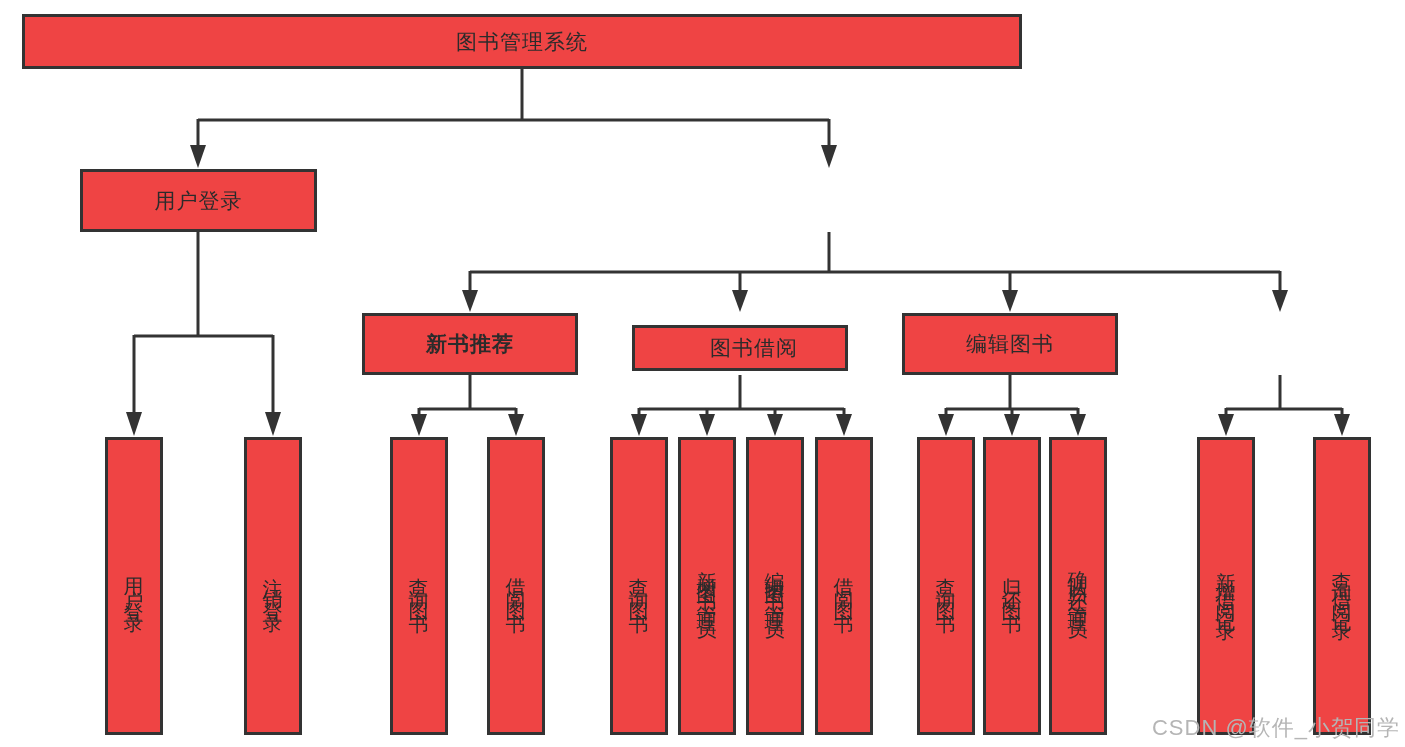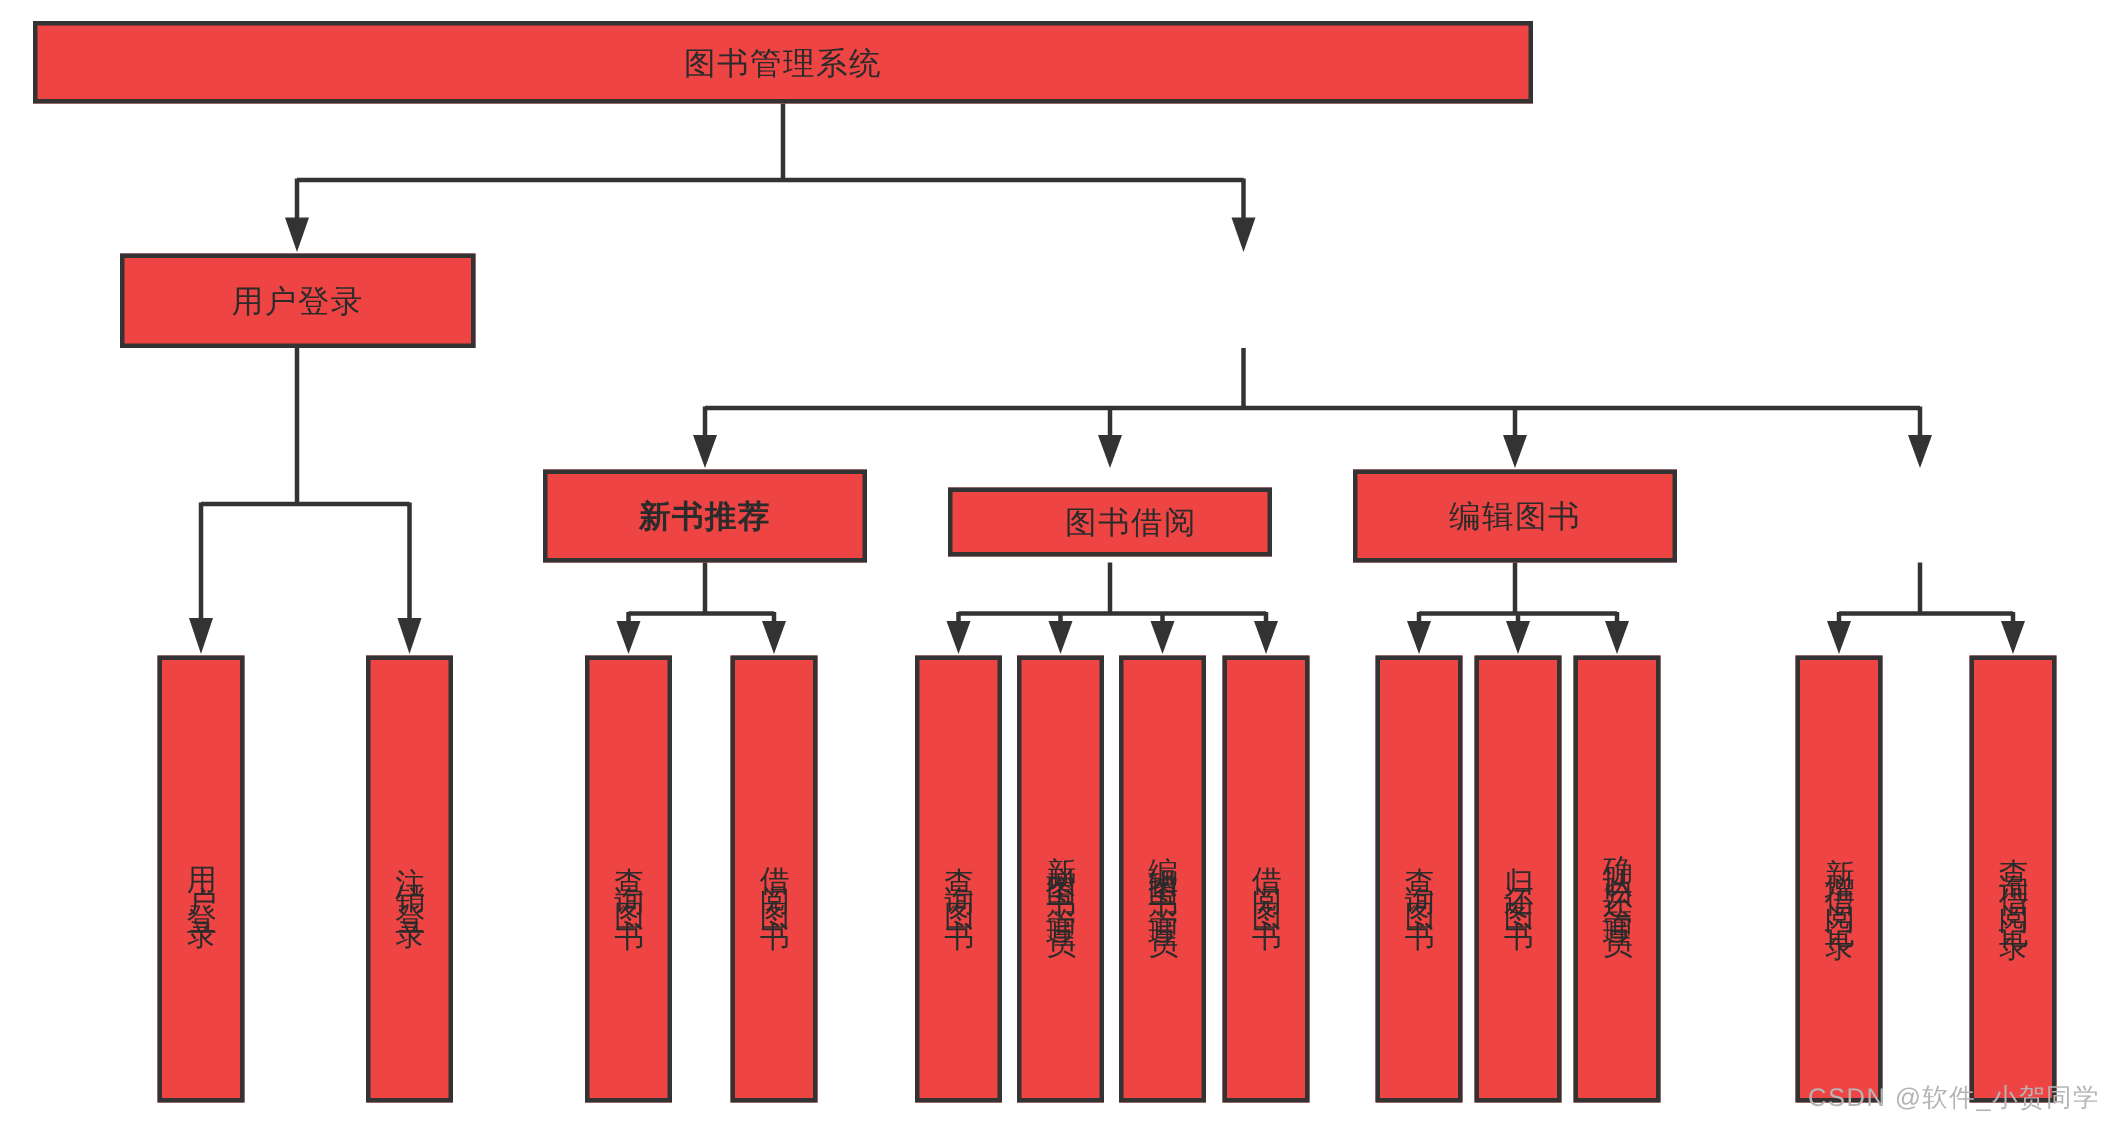--- a/index.html
+++ b/index.html
@@ -49,21 +49,21 @@
     letter-spacing: 12px;
     line-height: 1;
     white-space: nowrap;
   }
   .v-node.mid span { letter-spacing: 10px; }
   .v-node.dense span { letter-spacing: 7px; }
   .watermark {
     position: absolute;
     right: 5px;
     bottom: 4px;
-    font-size: 17px;
+    font-size: 22px;
     color: #b5b5b5;
     letter-spacing: 1px;
     z-index: 5;
     white-space: nowrap;
     margin-left: 44px;
   }
 </style>
 </head>
 <body>
 

